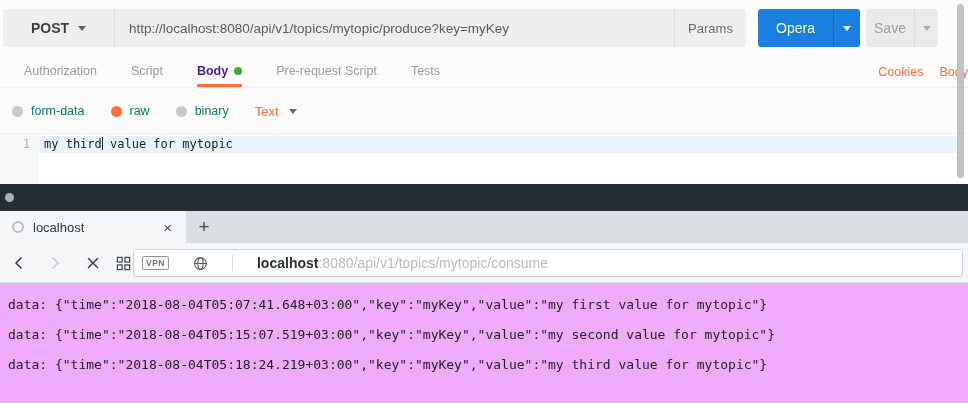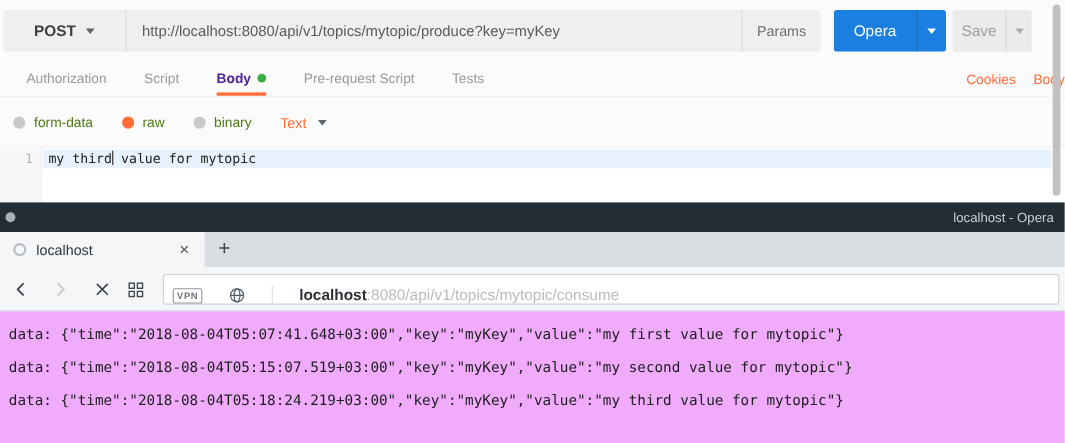--- a/index.html
+++ b/index.html
@@ -39,21 +39,21 @@
     border-bottom:3px solid transparent; padding-top:3px; }
   .pm-tab.active { color:#4c1d95; border-bottom-color:#ff6c37;font-weight:bold; }
   .green-dot { width:8px; height:8px; border-radius:50%; background:#3dad42; }
   .pm-side-links { position:absolute; right:0; top:55px; height:33px; display:flex; align-items:center; gap:16px; }
   .pm-side-links span { color:#ff6c37; font-size:12.5px; cursor:pointer; }
 
   .mode-row { position:absolute; left:12px; top:96px; right:0; height:30px; display:flex; align-items:center; gap:26px; }
   .mode-item { display:flex; align-items:center; gap:8px; cursor:pointer; }
   .radio { width:11px; height:11px; border-radius:50%; background:#c9c9c9; }
   .radio.selected { background:#ff6c37; }
-  .mode-item span { font-size:12.5px; color:#4d7c0f; }
+  .mode-item span { font-size:12.5px; color:#0f766e; }
   .type-select { display:flex; align-items:center; gap:10px; cursor:pointer; }
   .type-select .type-label { color:#ff6c37; font-size:13px; }
 
   .editor { position:absolute; left:0; top:133px; right:0; height:51px; background:#fff; border-top:1px solid #f0f0f0; }
   .ed-gutter { position:absolute; left:0; top:0; width:38px; height:100%; background:#f7f7f7; border-right:1px solid #f0f0f0; }
   .ed-activeline { position:absolute; left:39px; right:12px; top:2px; height:17px; background:#e8f2fc; }
   .ed-num { position:absolute; left:0; top:3px; width:30px; text-align:right;
     font-family:"DejaVu Sans Mono", monospace; font-size:12px; color:#b3b3b3; }
   .ed-text { position:absolute; left:44px; top:3px; font-family:"DejaVu Sans Mono", monospace;
     font-size:12px; color:#222; white-space:pre; }
@@ -73,22 +73,22 @@
   .o-favicon { width:12px; height:12px; border-radius:50%; border:2px solid #b8bec4; margin-right:9px; flex:none; }
   .o-tab-label { flex:1; font-size:13px; color:#2f363c; white-space:nowrap; overflow:hidden; }
   .o-tab-close { font-size:15px; color:#4a5056; padding:0 4px; cursor:pointer; line-height:1; }
   .o-newtab { position:absolute; left:186px; top:0; width:36px; height:32px; display:flex; align-items:center;
     justify-content:center; font-size:19px; color:#41484e; cursor:pointer; }
 
   .o-toolbar { position:absolute; left:0; top:243px; width:968px; height:40px; background:#f4f6f8;
     border-bottom:1px solid #d4d9dd; }
   .o-navicon { position:absolute; top:11px; width:18px; height:18px; display:flex; align-items:center;
     justify-content:center; cursor:pointer; }
-  .o-addressbar { position:absolute; left:148px; right:5px; top:6px; height:28px; background:#fff;
-    border:1px solid #ccd1d6; border-radius:3px; display:flex; align-items:flex-end; padding:0 8px; gap:24px; }
+  .o-addressbar { position:absolute; left:133px; right:5px; top:6px; height:28px; background:#fff;
+    border:1px solid #ccd1d6; border-radius:3px; display:flex; align-items:center; padding:0 8px; gap:24px; }
   .vpn-badge { border:1px solid #8f969c; border-radius:2px; color:#6e757b; font-size:8.5px; font-weight:bold;
     padding:2px 3px; letter-spacing:.5px; line-height:1; cursor:pointer; }
   .ab-divider { width:1px; height:16px; background:#d9dde1; }
   .ab-url { font-size:14px; white-space:nowrap; overflow:hidden; }
   .ab-host { color:#2a3137; font-weight:bold; }
   .ab-path { color:#b7bbbf; }
 
   .o-content { position:absolute; left:0; top:283px; width:968px; height:120px; background:#f0abfc; padding:7px 0 0 8px; }
   .sse-line { font-family:"DejaVu Sans Mono", monospace; font-size:13px; color:#1d1d1d;
     line-height:30px; white-space:nowrap; }
@@ -162,21 +162,20 @@
       <div class="ed-activeline"></div>
       <div class="ed-num">1</div>
       <div class="ed-text"><span>my third</span><span class="ed-caret"></span><span> value for mytopic</span></div>
     </div>
 
     <div class="pm-scrollbar"></div>
   </div>
 
   <div class="o-titlebar">
     <span class="o-titledot"></span>
-    <span class="o-titletext">localhost - Opera</span>
   </div>
 
   <div class="o-tabstrip">
     <div class="o-tab">
       <span class="o-favicon"></span>
       <span class="o-tab-label">localhost</span>
       <span class="o-tab-close">×</span>
     </div>
     <div class="o-newtab">+</div>
   </div>

